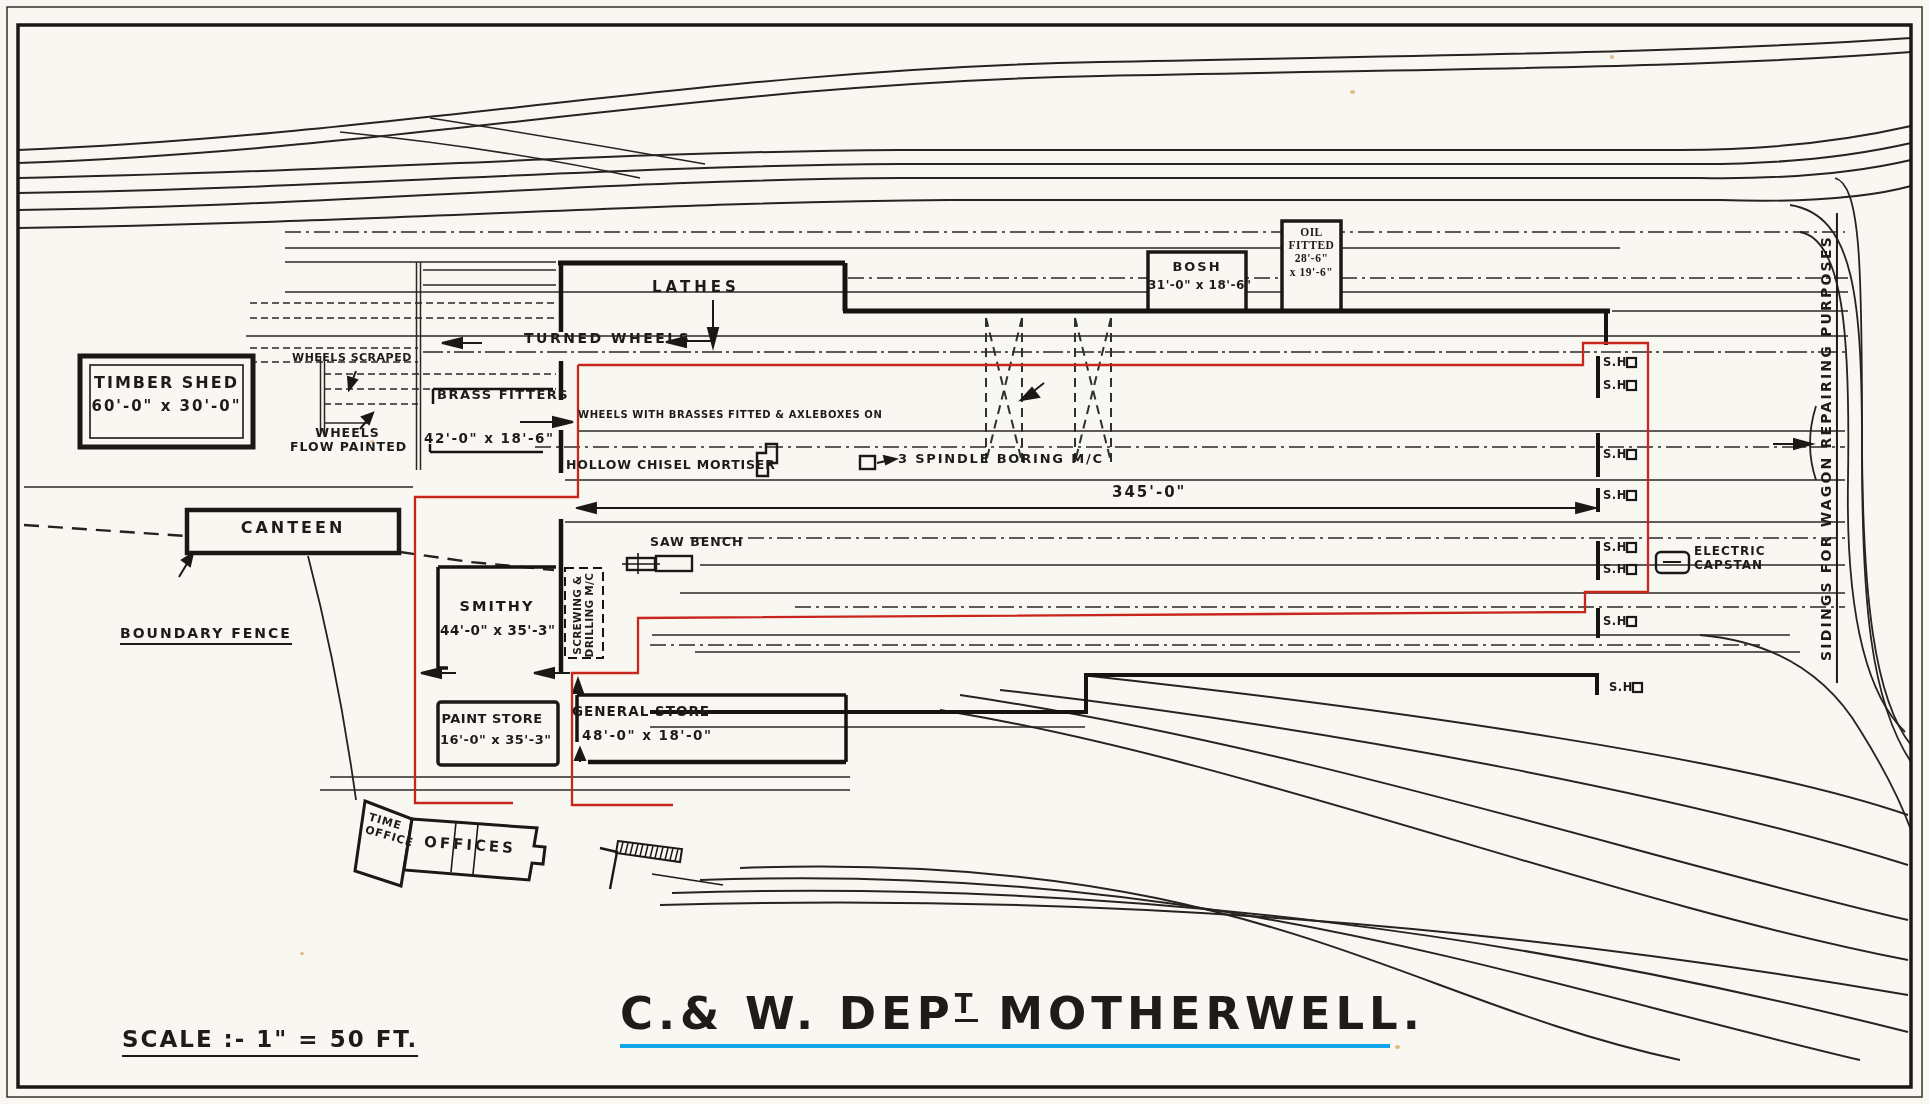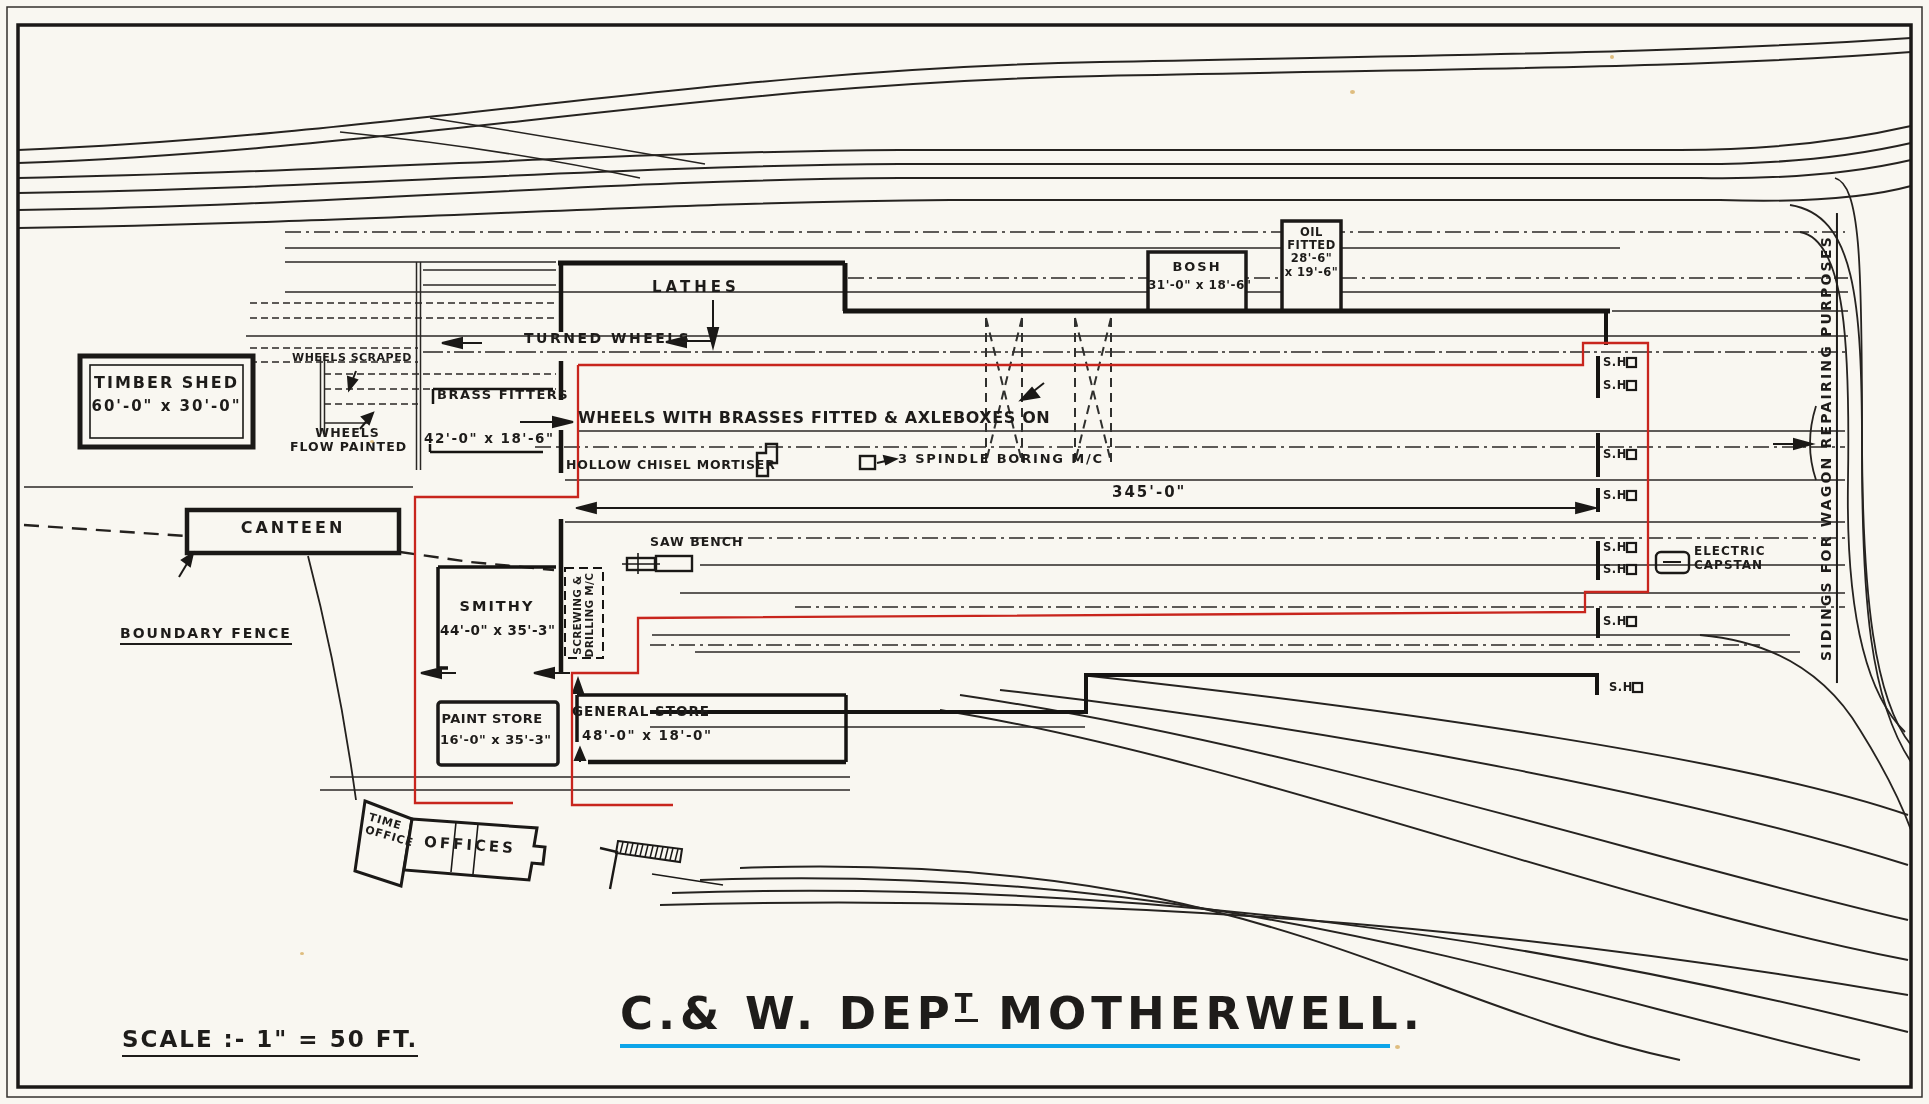--- a/index.html
+++ b/index.html
@@ -237,21 +237,21 @@
   <div class="lbl" style="left:437px;top:388px;font-size:13px;">BRASS FITTERS</div>
   <div class="lbl" style="left:424px;top:431px;font-size:13.5px;">42'-0" x 18'-6"</div>
 
   <div class="lbl ctr" style="left:90px;top:374px;width:153px;font-size:16px;letter-spacing:2px;">
     <div>TIMBER SHED</div>
     <div style="font-size:15px;margin-top:6px;">60'-0" x 30'-0"</div>
   </div>
   <div class="lbl ctr" style="left:187px;top:519px;width:212px;font-size:16px;letter-spacing:3px;">CANTEEN</div>
   <div class="lbl ul" style="left:120px;top:585px;font-size:14px;letter-spacing:2px;margin-top:40px;">BOUNDARY FENCE</div>
 
-  <div class="lbl" style="left:578px;top:409px;font-size:16px;letter-spacing:0.6px;">WHEELS WITH BRASSES FITTED &amp; AXLEBOXES ON</div>
+  <div class="lbl" style="left:578px;top:409px;font-size:10px;letter-spacing:0.6px;">WHEELS WITH BRASSES FITTED &amp; AXLEBOXES ON</div>
   <div class="lbl" style="left:566px;top:458px;font-size:12.5px;letter-spacing:0.8px;">HOLLOW CHISEL MORTISER</div>
   <div class="lbl" style="left:898px;top:452px;font-size:13px;letter-spacing:1.8px;">3 SPINDLE BORING M/C</div>
   <div class="lbl" style="left:1112px;top:484px;font-size:15px;letter-spacing:2px;">345'-0"</div>
   <div class="lbl" style="left:650px;top:535px;font-size:12.5px;letter-spacing:1px;">SAW BENCH</div>
 
   <div class="lbl ctr" style="left:440px;top:598px;width:114px;font-size:14.5px;letter-spacing:2px;">
     <div>SMITHY</div>
     <div style="font-size:13.5px;margin-top:8px;letter-spacing:0.5px;">44'-0" x 35'-3"</div>
   </div>
   <div class="lbl vtext ctr" style="left:531px;top:603px;width:104px;font-size:10.5px;letter-spacing:0.3px;">
@@ -268,21 +268,21 @@
   <div class="lbl" style="left:366px;top:818px;font-size:11px;letter-spacing:1px;transform:rotate(16deg);">
     <div>TIME</div>
     <div>OFFICE</div>
   </div>
   <div class="lbl" style="left:424px;top:837px;font-size:15px;letter-spacing:3px;transform:rotate(4deg);">OFFICES</div>
 
   <div class="lbl ctr" style="left:1148px;top:260px;width:98px;font-size:13px;letter-spacing:2px;">
     <div>BOSH</div>
     <div style="font-size:12px;margin-top:4px;letter-spacing:0.5px;">31'-0" x 18'-6"</div>
   </div>
-  <div class="lbl ctr" style="left:1282px;top:226px;width:59px;font-size:11.5px;letter-spacing:0.5px;">
+  <div class="lbl ctr" style="left:1282px;top:226px;width:59px;font-size:11.5px;letter-spacing:0.5px;font-family:Liberation Serif, serif;">
     <div>OIL</div>
     <div>FITTED</div>
     <div>28'-6"</div>
     <div>x 19'-6"</div>
   </div>
 
   <div class="lbl" style="left:1694px;top:545px;font-size:12px;letter-spacing:1px;">
     <div>ELECTRIC</div>
     <div>CAPSTAN</div>
   </div>

